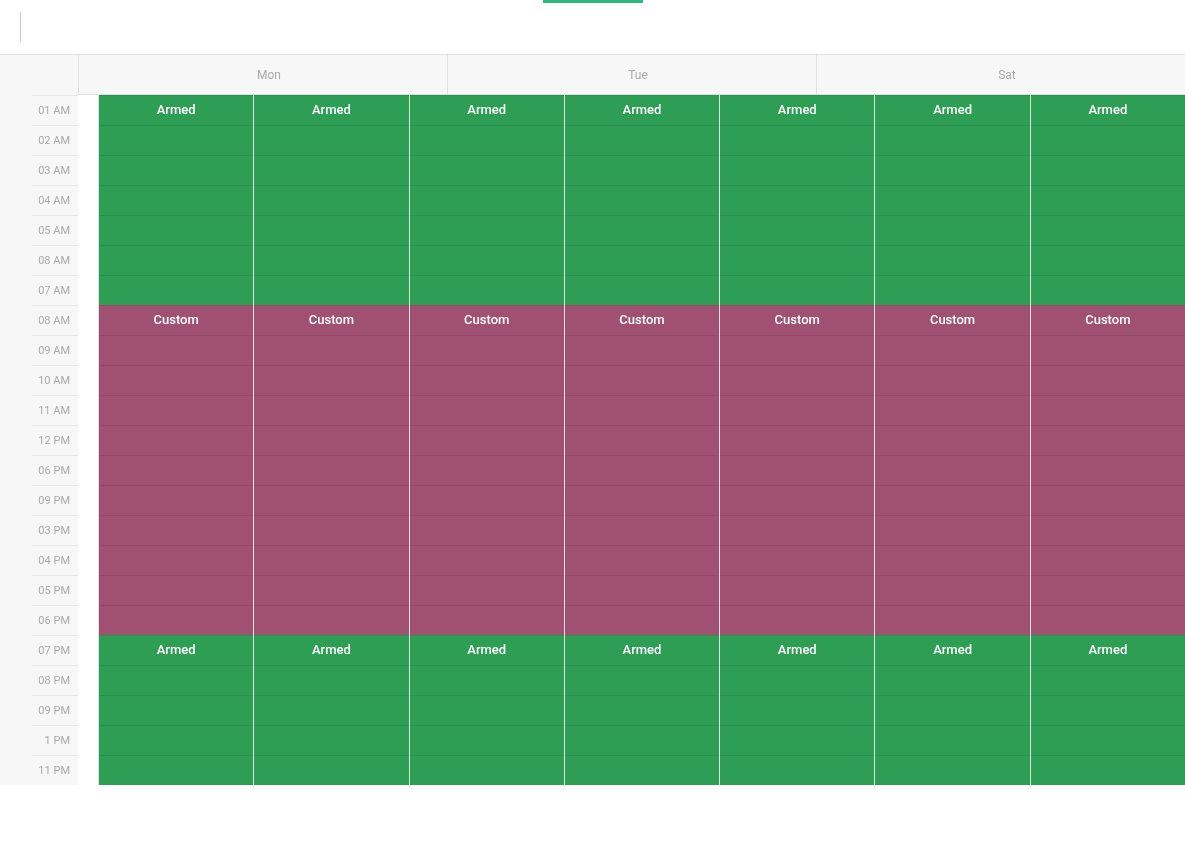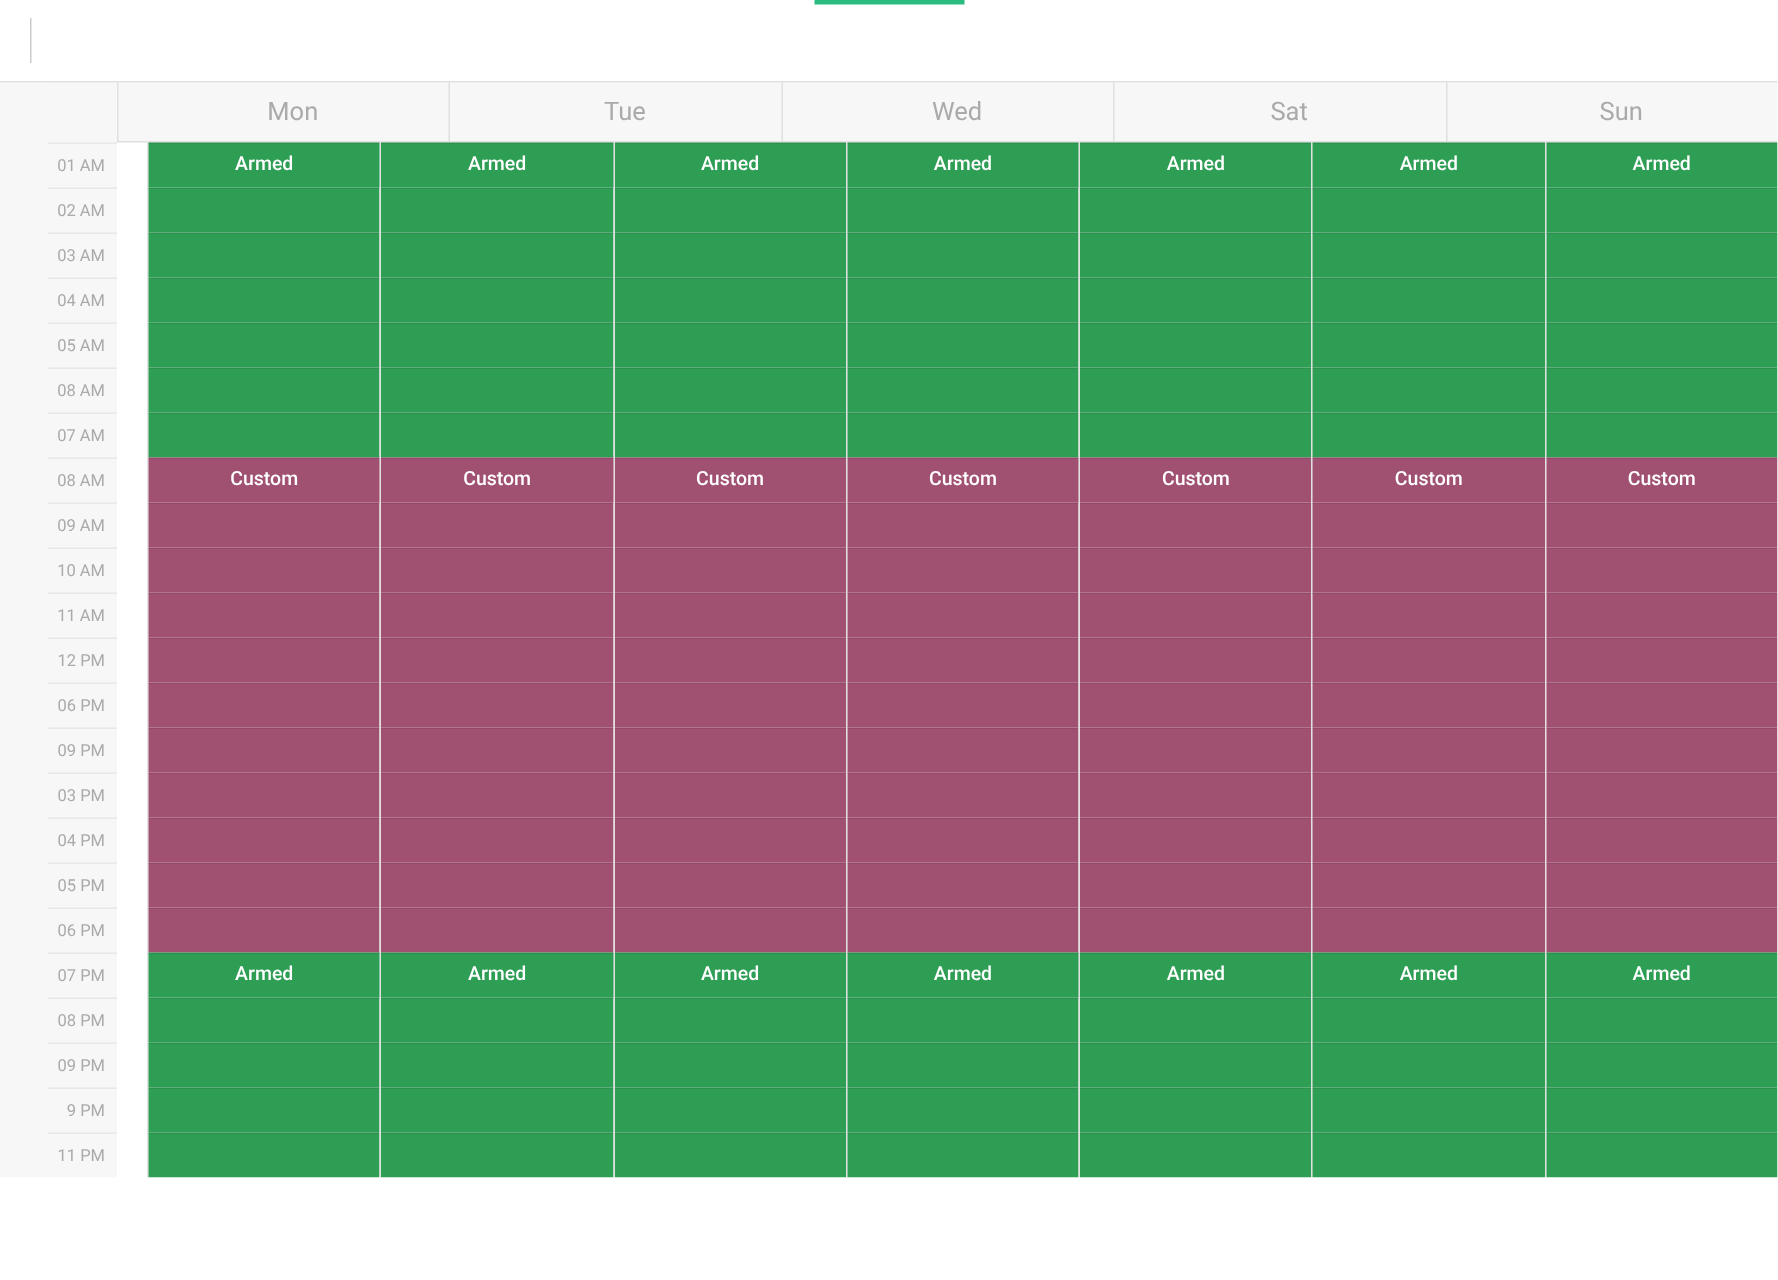--- a/index.html
+++ b/index.html
@@ -103,21 +103,21 @@
       height: 40px;
       background: #f7f7f7;
       border-bottom: 1px solid #e0e0e0;
     }
 
     .day-header-cell {
       flex: 1;
       display: flex;
       align-items: center;
       justify-content: center;
-      font-size: 17px;
+      font-size: 12px;
       color: #aaa;
       border-left: 1px solid #e0e0e0;
       padding-left: 12px;
     }
 
     .schedule-grid {
       display: flex;
       flex: 1;
       position: relative;
       margin-left: 20px;
@@ -187,32 +187,30 @@
       <div class="time-cell">12 PM</div>
       <div class="time-cell">06 PM</div>
       <div class="time-cell">09 PM</div>
       <div class="time-cell">03 PM</div>
       <div class="time-cell">04 PM</div>
       <div class="time-cell">05 PM</div>
       <div class="time-cell">06 PM</div>
       <div class="time-cell">07 PM</div>
       <div class="time-cell">08 PM</div>
       <div class="time-cell">09 PM</div>
-      <div class="time-cell">9 PM</div>
+      <div class="time-cell">1 PM</div>
       <div class="time-cell">11 PM</div>
     </div>
 
   <div class="days-area">
     <div class="days-header">
 
     <div class="day-header-cell">Mon</div>
         <div class="day-header-cell">Tue</div>
-        <div class="day-header-cell">Wed</div>
         <div class="day-header-cell">Sat</div>
-        <div class="day-header-cell">Sun</div>
       </div>
     <div class="schedule-grid">
 
     <div class="day-column">
           <div class="grid-cell armed-cell" style="position: relative;">
             <div class="label-overlay">Armed</div>
           </div>
           <div class="grid-cell armed-cell"></div>
           <div class="grid-cell armed-cell"></div>
           <div class="grid-cell armed-cell"></div>

